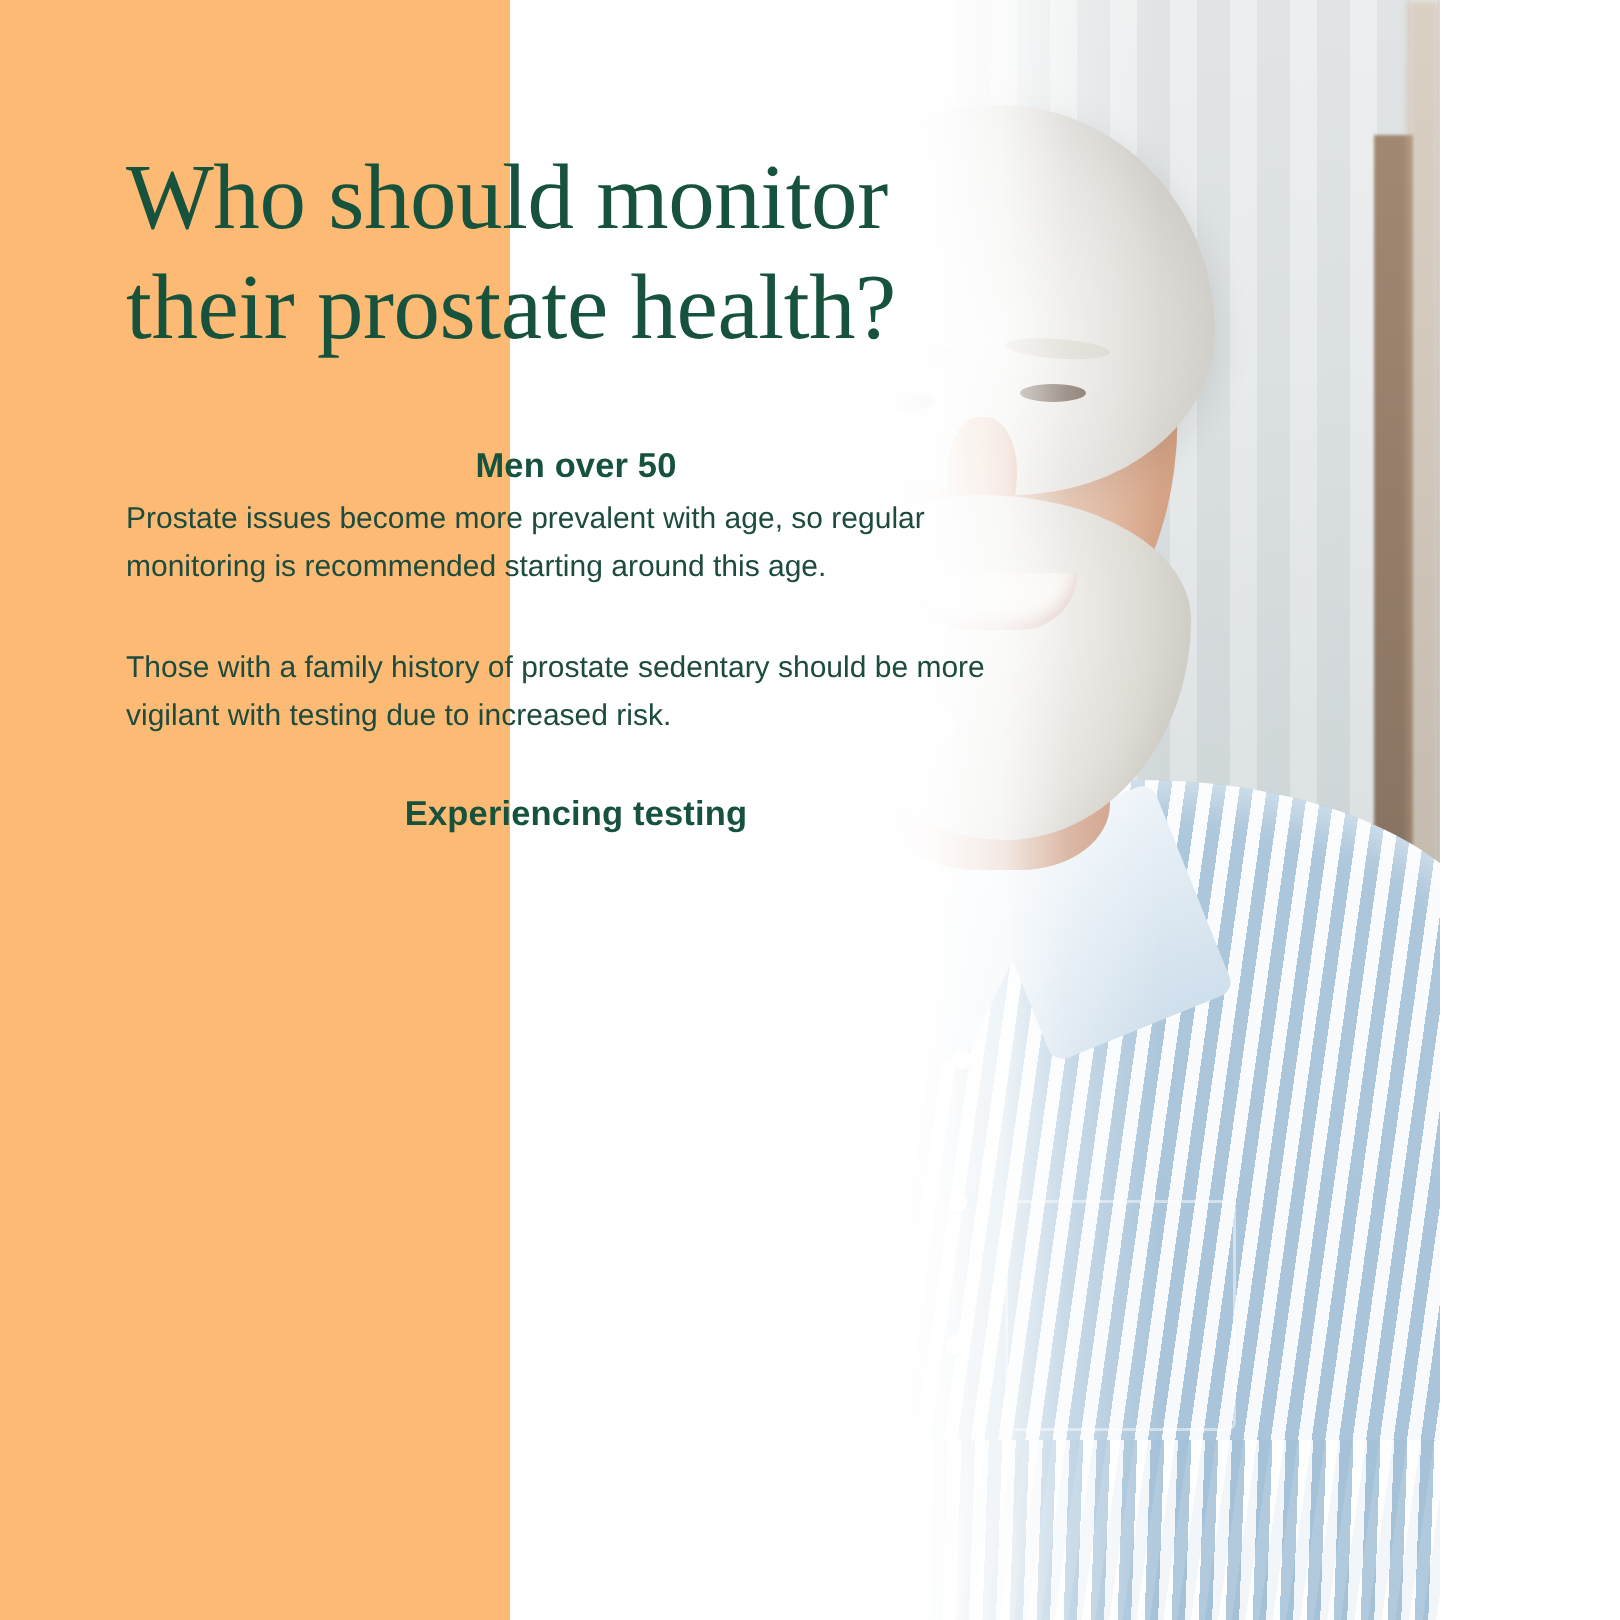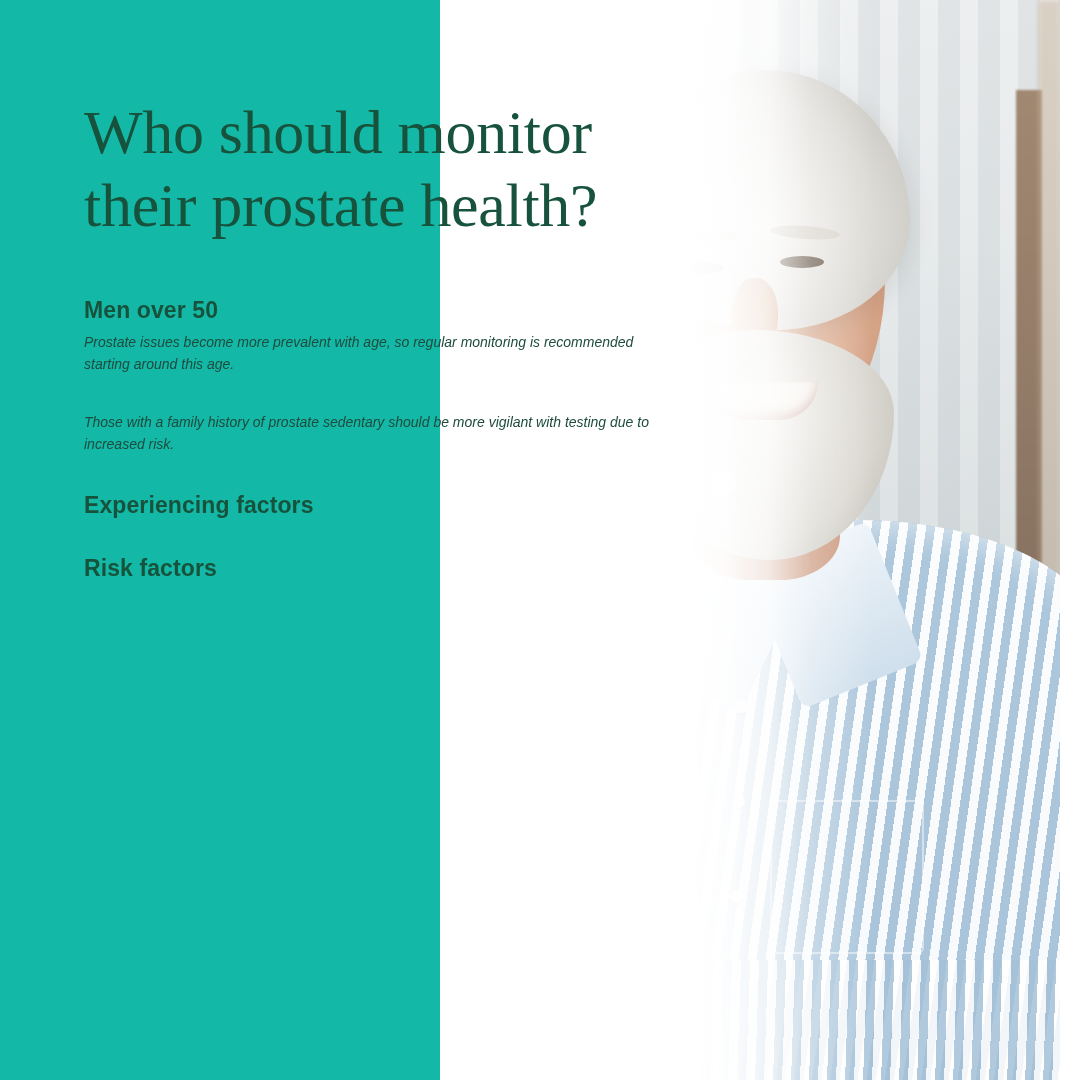--- a/index.html
+++ b/index.html
@@ -2,24 +2,24 @@
 <html><head>
 <meta charset="utf-8">
 <style>
   html, body {
     margin: 0;
     padding: 0;
     background: #ffffff;
   }
   .canvas {
     position: relative;
-    width: 1060px;
+    width: 960px;
     height: 1080px;
     overflow: hidden;
-    background: #14b8a6;
+    background: #fdba74;
     font-family: "Liberation Sans", sans-serif;
   }
 
   
   .photo {
     position: absolute;
     top: 0;
     right: 0;
     width: 620px;
     height: 1080px;
@@ -211,28 +211,28 @@
     letter-spacing: -0.3px;
   }
   .block { margin-bottom: 36px; }
   .block:last-child { margin-bottom: 0; }
   .block-title {
     color: #17523c;
     font-size: 23px;
     font-weight: bold;
     margin: 1px 0 7px 0;
     letter-spacing: .1px;
+    text-align: center;
   }
   .block-body {
     color: #1d4b3d;
-    font-size: 14px;
+    font-size: 20px;
     line-height: 1.58;
     margin: 0;
     max-width: 590px;
-    font-style: italic;
   }
 </style>
 </head>
 <body>
 
 <div class="canvas">
 
   <div class="photo">
     <div class="photo-bg"></div>
     <div class="blinds"></div>
@@ -271,21 +271,20 @@
     <div class="block">
       <p class="block-title">Men over 50</p>
       <p class="block-body">Prostate issues become more prevalent with age, so regular monitoring is recommended starting around this age.</p>
     </div>
 
     <div class="block">
       <p class="block-body">Those with a family history of prostate sedentary should be more vigilant with testing due to increased risk.</p>
     </div>
 
     <div class="block">
-      <p class="block-title">Experiencing factors</p>
-    </div>
-
-    <div class="block">
-      <p class="block-title">Risk factors</p>
+      <p class="block-title">Experiencing testing</p>
+    </div>
+
+    <div class="block">
     </div>
   </div>
 
 </div>
 
 </body></html>

